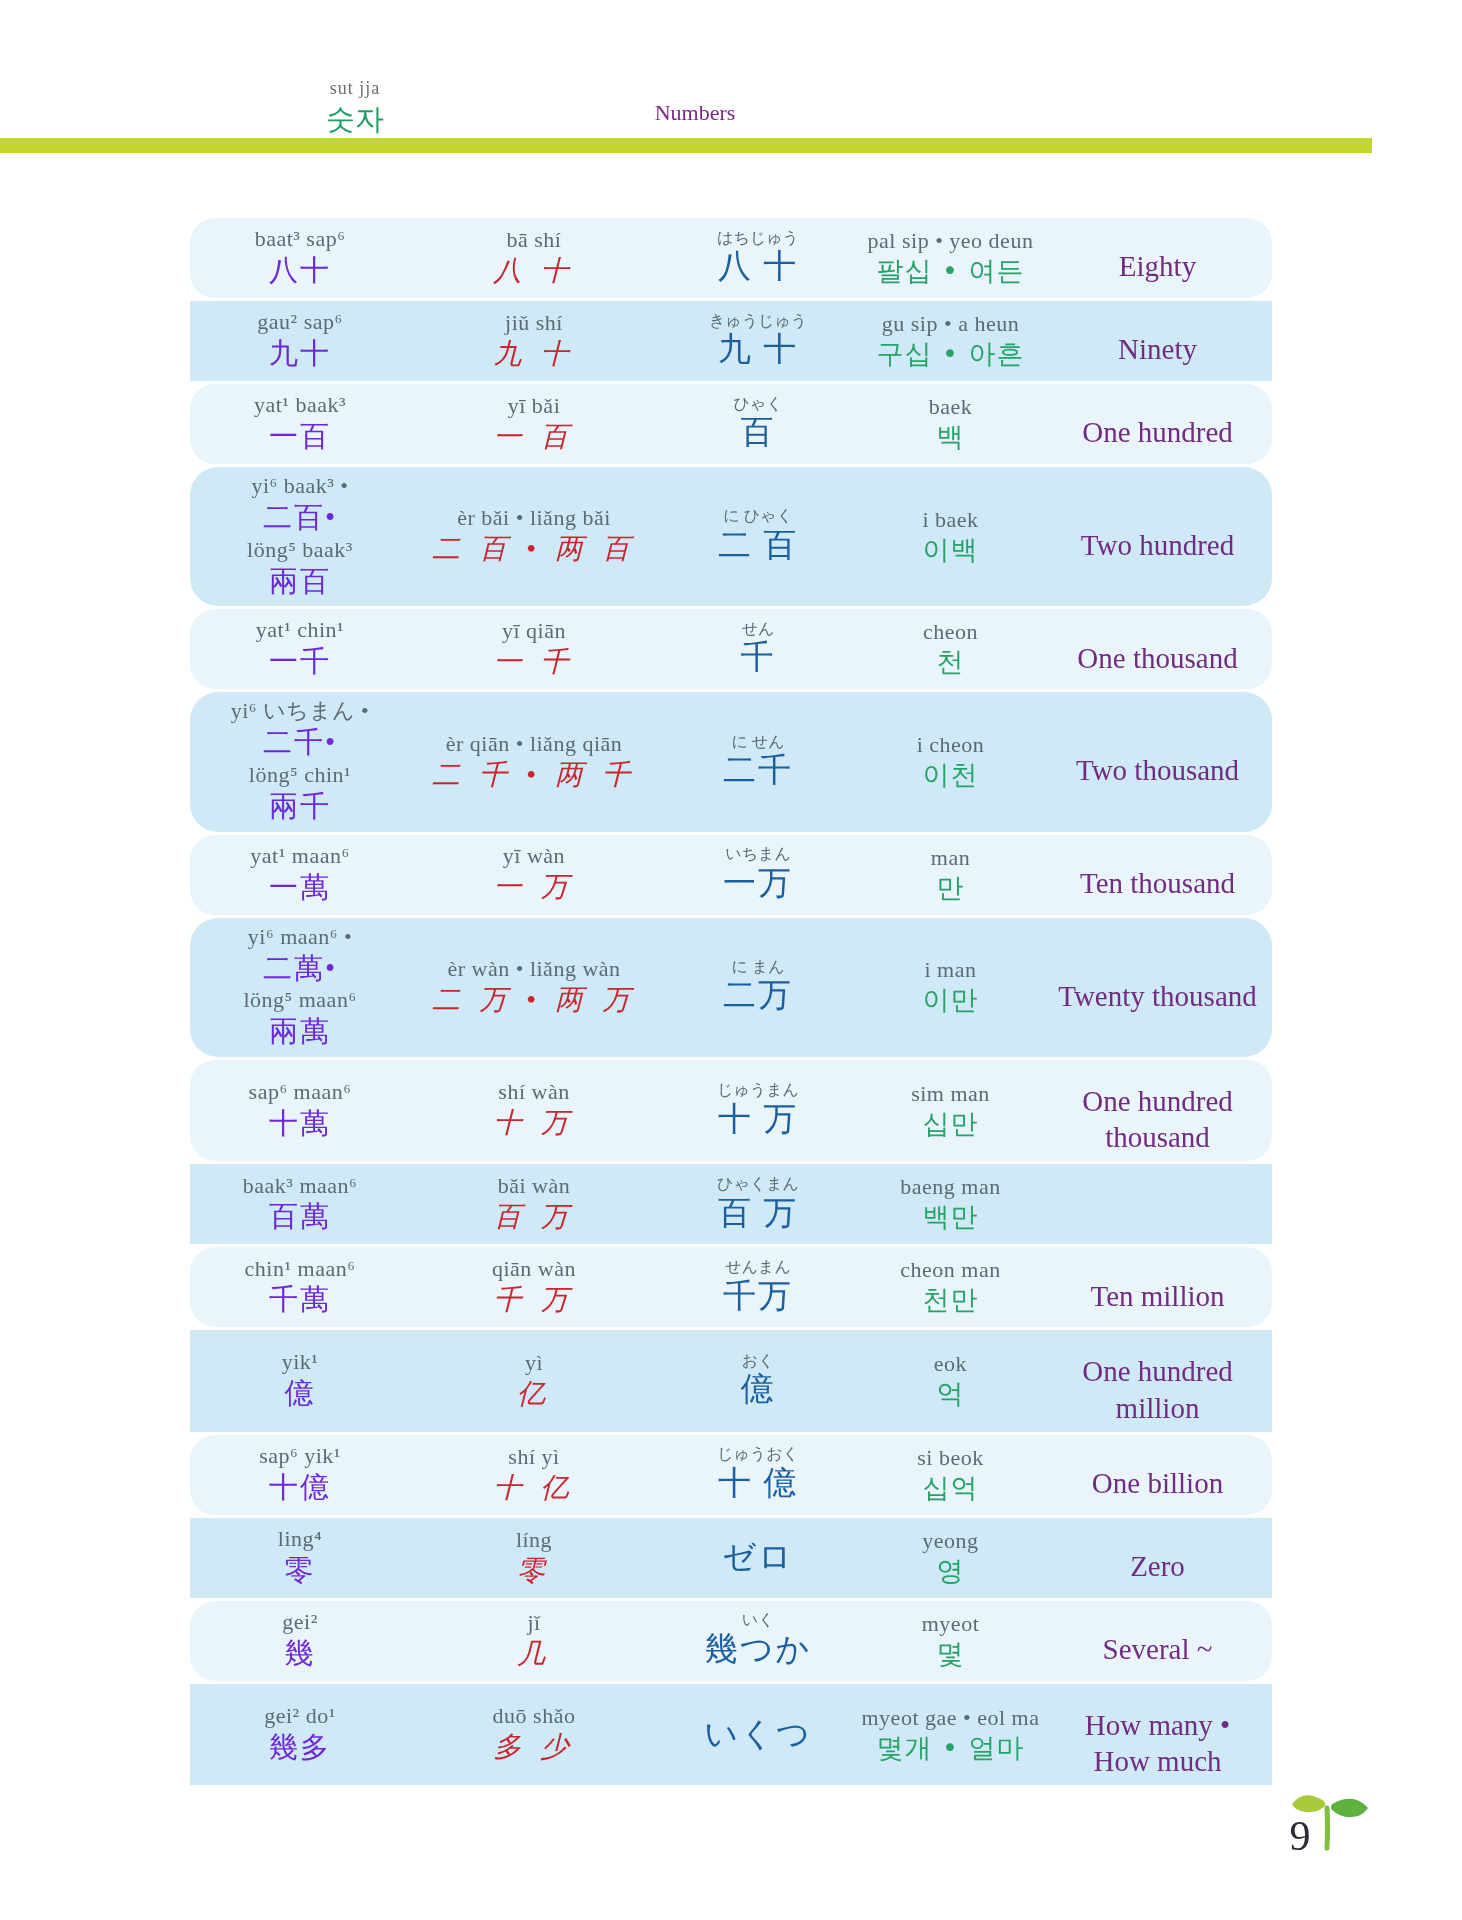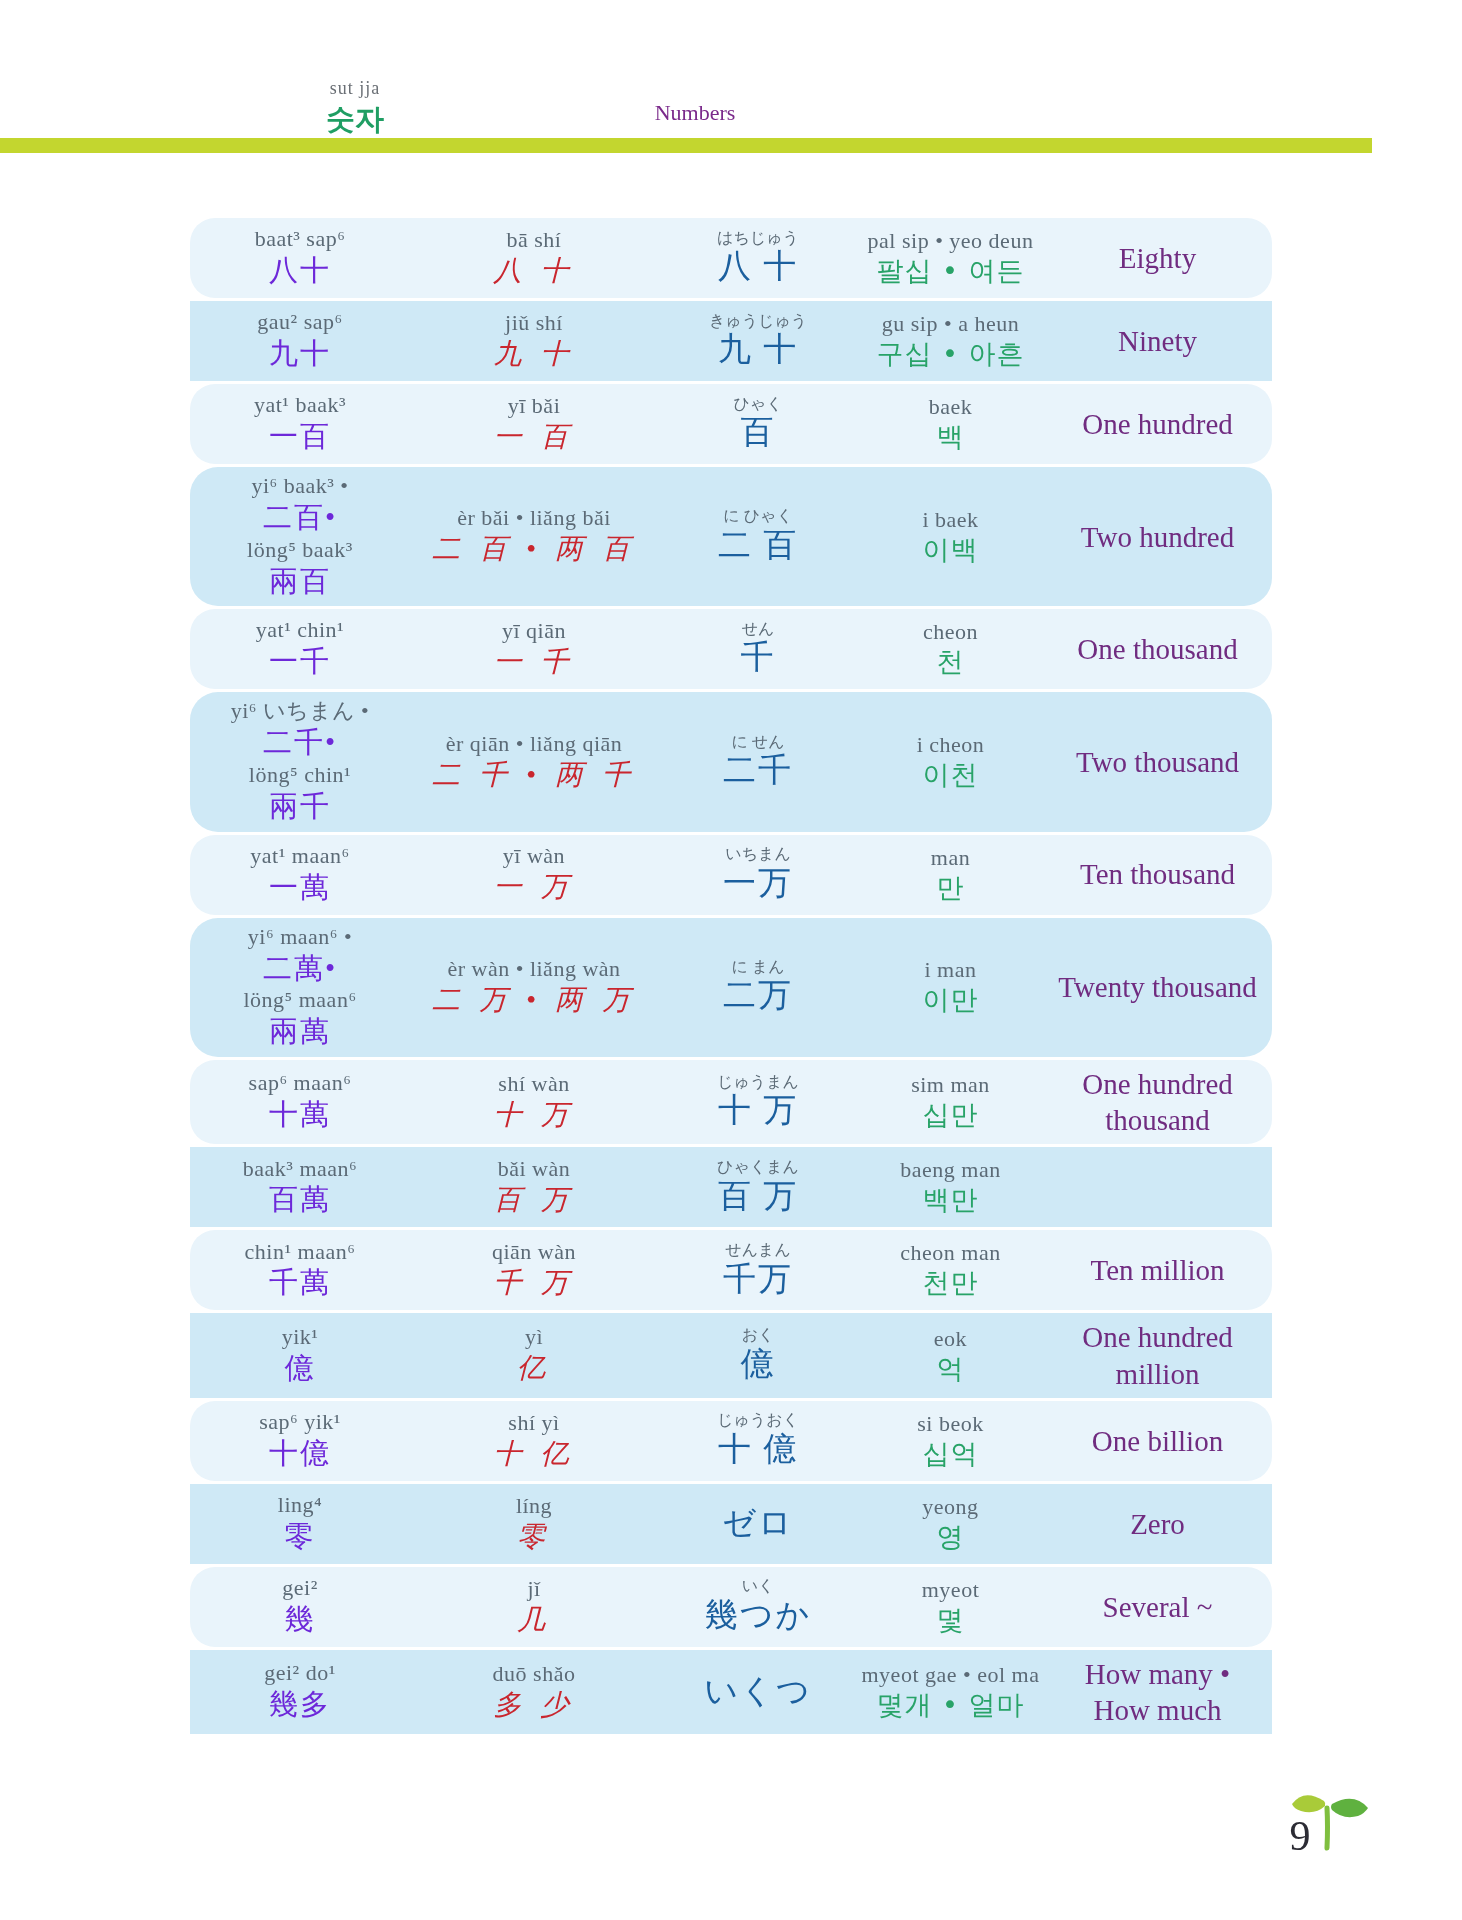--- a/index.html
+++ b/index.html
@@ -7,21 +7,21 @@
     position:relative; width:1462px; height:1920px; background:#ffffff;
     font-family:"Liberation Serif","DejaVu Serif",serif; overflow:hidden;
   }
   
   .hdr-roman {
     position:absolute; left:255px; top:78px; width:200px; text-align:center;
     font-size:18px; color:#6a6f75; letter-spacing:1px;
   }
   .hdr-korean {
     position:absolute; left:255px; top:100px; width:200px; text-align:center;
-    font-size:29px; color:#1f9e63; font-weight:bold;
+    font-size:29px; color:#1f9e63; font-weight:normal;
     font-family:"DejaVu Sans","Liberation Sans",sans-serif;
   }
   .page-title {
     position:absolute; left:560px; top:100px; width:270px; text-align:center;
     font-size:22px; color:#7b2a8b;
   }
   .green-line {
     position:absolute; left:0; top:138px; width:1372px; height:15px;
     background:#c3d62f;
   }
@@ -32,21 +32,21 @@
   }
   .row { display:flex; align-items:stretch; min-height:80px; }
   .row.tall { min-height:126px;border-radius:28px; }
   .row.light { background:#e9f4fb;border-radius:25px; }
   .row.dark  { background:#cfe9f6; }
   .cell {
     display:flex; flex-direction:column; justify-content:center; align-items:center;
     text-align:center; padding:6px 0;
   }
   .c1 { width:220px; } .c2 { width:248px; } .c3 { width:200px; }
-  .c4 { width:185px; } .c5 { width:229px; padding:6px 12px; box-sizing:border-box; }
+  .c4 { width:185px; } .c5 { width:229px; padding:6px 12px; box-sizing:border-box;margin-top:17px; }
   .roman {
     font-size:22px; color:#5b6a76; line-height:1.18; letter-spacing:0.5px;
   }
   .hanzi-c {
     font-size:29px; color:#6d28d9; line-height:1.3; letter-spacing:2px;
     font-family:"Liberation Serif","DejaVu Serif",serif;
   }
   .hanzi-m {
     font-size:28px; color:#c9262e; line-height:1.3; letter-spacing:6px;
     font-style:italic;

